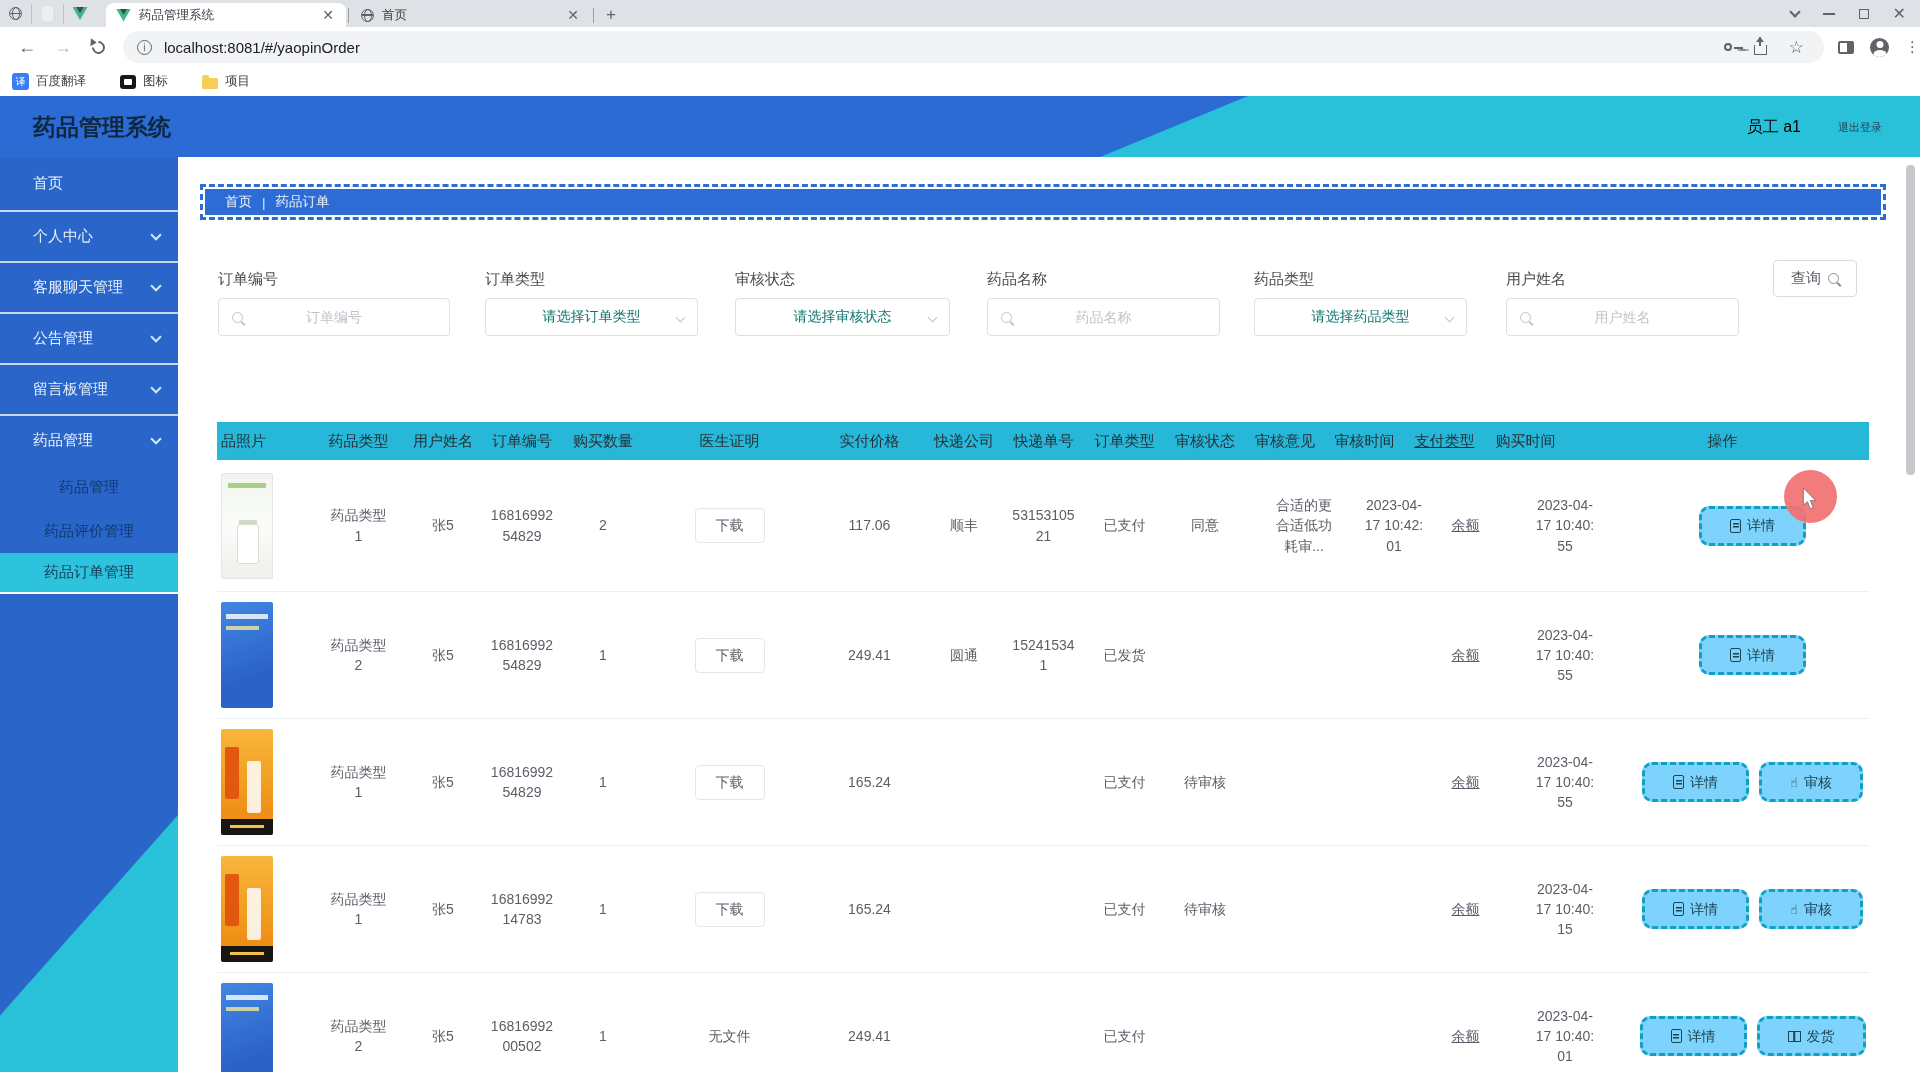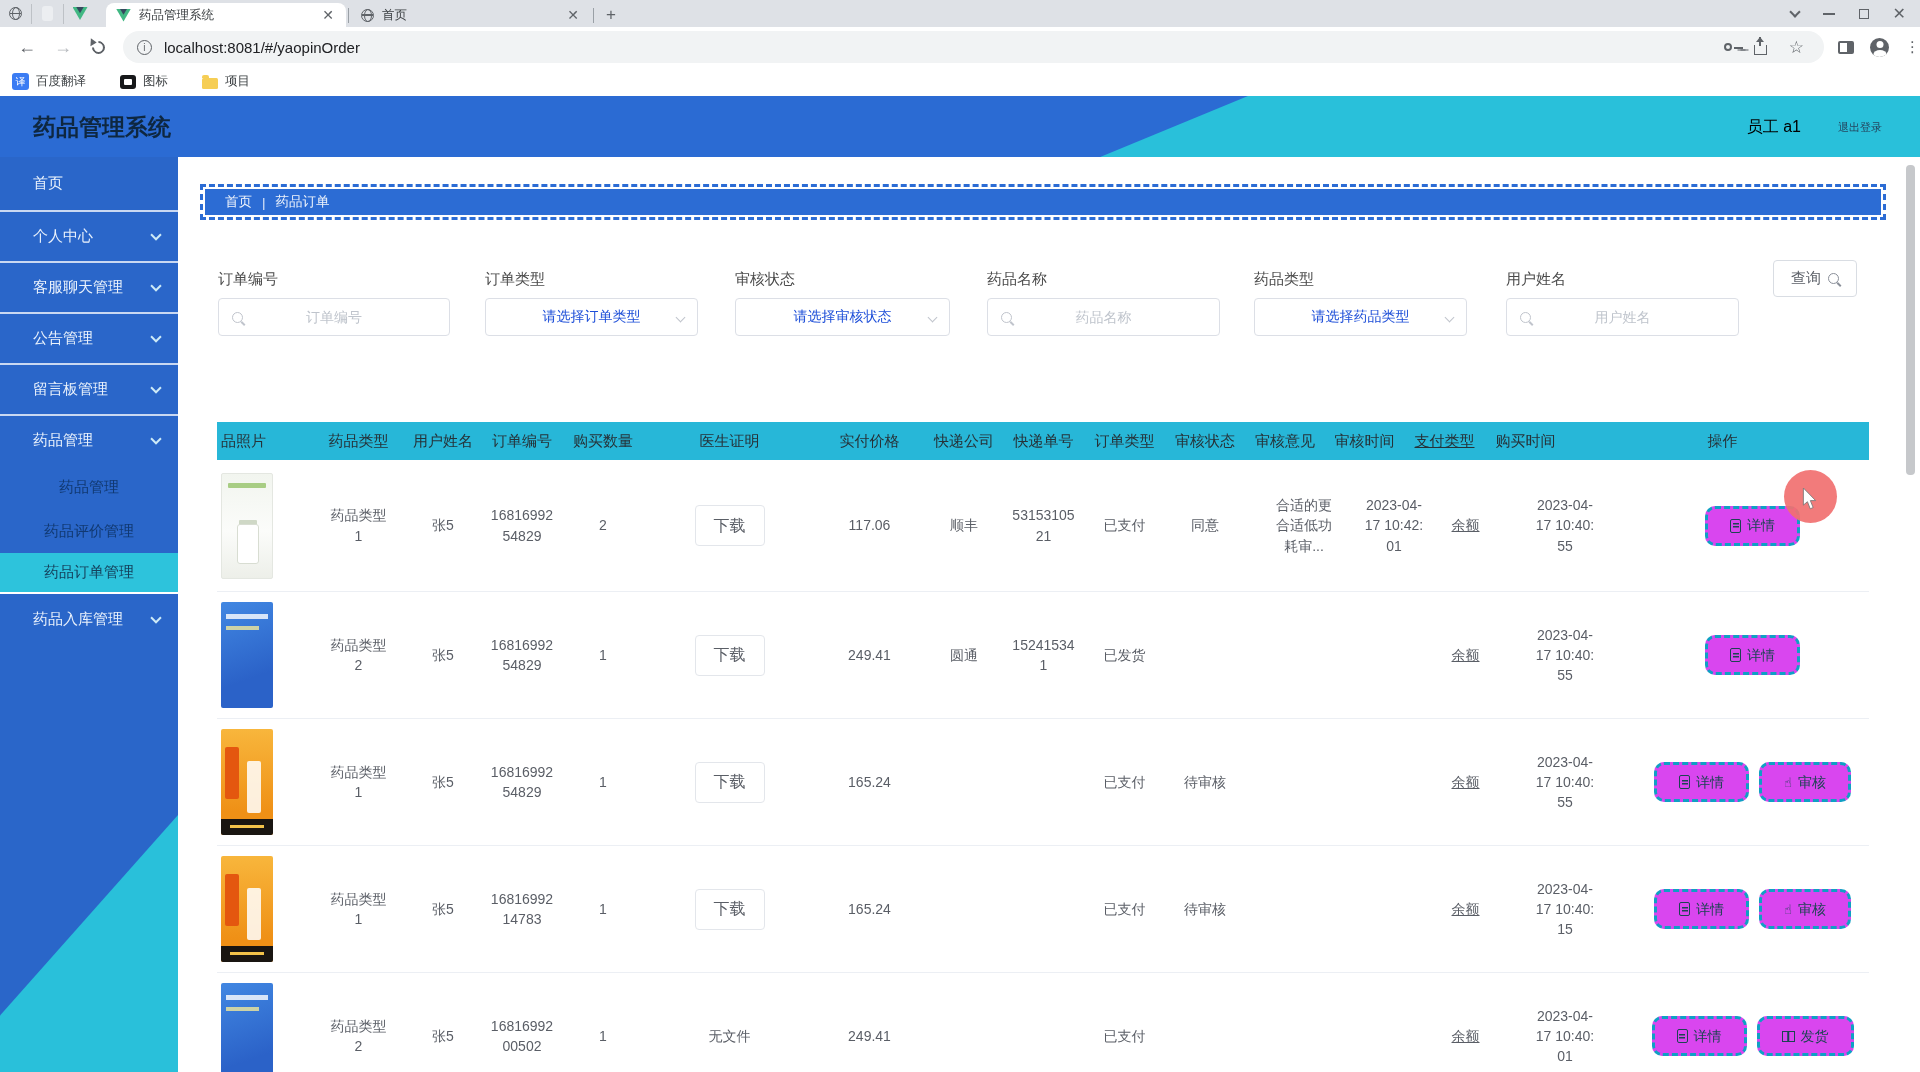--- a/index.html
+++ b/index.html
@@ -88,21 +88,21 @@
   .breadcrumb .bar{background:#2c6cd4;height:26px;display:flex;align-items:center;padding-left:20px;gap:10px;
                    font-size:13.5px;color:rgba(255,255,255,.92);}
   .breadcrumb .sep{color:rgba(255,255,255,.85);}
 
   .flabel{position:absolute;top:113px;font-size:15px;color:#4a4a4a;}
   .fbox{position:absolute;top:141px;height:38px;border:1px solid #dcdfe6;border-radius:4px;background:#fff;
         display:flex;align-items:center;justify-content:center;}
   .fbox input{border:none;outline:none;width:100%;text-align:center;font-size:14px;color:#606266;background:transparent;
               font-family:"Liberation Sans","DejaVu Sans",sans-serif;}
   .fbox input::placeholder{color:#bfc4cc;}
-  .fbox .ph{font-size:14px;color:#1d4ed8;}
+  .fbox .ph{font-size:14px;color:#0f766e;}
   .mag{width:11px;height:11px;border:1.7px solid #c0c4cc;border-radius:50%;position:relative;flex:0 0 auto;}
   .mag::after{content:'';position:absolute;width:2px;height:5px;background:#c0c4cc;right:-2px;bottom:-4px;transform:rotate(-45deg);}
   .fbox .mag{position:absolute;left:13px;top:13px;}
   .selchev{position:absolute;right:13px;top:15px;width:7px;height:7px;border-right:1.6px solid #c0c4cc;border-bottom:1.6px solid #c0c4cc;transform:rotate(45deg);}
   .searchbtn{position:absolute;left:1595px;top:103px;width:84px;height:37px;border:1px solid #d9dde3;border-radius:4px;background:#fff;
              display:flex;align-items:center;justify-content:center;gap:7px;font-size:15px;color:#5a5e66;}
   .searchbtn .mag{border-color:#8a8f99;}
   .searchbtn .mag::after{background:#8a8f99;}
 
   
@@ -121,22 +121,22 @@
   [data-photo="white"]{background:linear-gradient(180deg,#f2f5ef 0%,#fbfcfa 55%,#edefe9 100%);border:1px solid #e4e7e1;}
   [data-photo="white"]::before{content:'';position:absolute;left:6px;right:6px;top:9px;height:5px;background:#8fbf5f;opacity:.75;border-radius:1px;}
   [data-photo="white"]::after{content:'';position:absolute;left:15px;bottom:14px;width:20px;height:38px;background:#fff;border:1px solid #d8ddd2;border-radius:3px;box-shadow:0 -6px 0 -2px #cfd8c6;}
   [data-photo="blue"]{background:linear-gradient(160deg,#4187e2 0%,#2b62c8 70%);}
   [data-photo="blue"]::before{content:'';position:absolute;left:5px;right:5px;top:12px;height:5px;background:rgba(255,255,255,.8);}
   [data-photo="blue"]::after{content:'';position:absolute;left:5px;right:14px;top:24px;height:4px;background:rgba(255,240,150,.75);}
   [data-photo="orange"]{background:linear-gradient(180deg,#f8b63c 0%,#ef9016 78%);}
   [data-photo="orange"]::before{content:'';position:absolute;left:4px;top:18px;width:14px;height:52px;background:#e4570f;border-radius:2px;box-shadow:22px 14px 0 0 rgba(255,255,255,.85);}
   [data-photo="orange"]::after{content:'';position:absolute;left:0;right:0;bottom:0;height:16px;background:#191511;
       background-image:linear-gradient(90deg,#f2c24a 0 0);background-size:34px 3px;background-position:9px 6px;background-repeat:no-repeat;}
-  .dlbtn{width:70px;height:41px;border:1px solid #e3e6eb;border-radius:4px;background:#fff;display:flex;align-items:center;justify-content:center;font-size:16px;color:#5a5e66;}
-  .actbtn{height:40px;padding:0 22px;background:#d946ef;border:3px dashed #0fa0c4;border-radius:10px;
+  .dlbtn{width:70px;height:35px;border:1px solid #e3e6eb;border-radius:4px;background:#fff;display:flex;align-items:center;justify-content:center;font-size:14px;color:#5a5e66;}
+  .actbtn{height:40px;padding:0 28px;background:#7dd3fc;border:3px dashed #0fa0c4;border-radius:10px;
           display:flex;align-items:center;gap:6px;font-size:14px;color:#1c4452;}
   .actwrap{display:flex;gap:10px;justify-content:center;align-items:center;width:100%;}
   .ic-doc{width:11px;height:14px;border:1.5px solid #1c4452;border-radius:2px;
           background:linear-gradient(#1c4452 0 0) 50% 34%/6px 1.5px no-repeat,linear-gradient(#1c4452 0 0) 50% 64%/6px 1.5px no-repeat;}
   .ic-hand{font-size:13px;color:#1c4452;line-height:1;font-family:"DejaVu Sans",sans-serif;}
   .ic-box{width:13px;height:11px;border:1.5px solid #1c4452;position:relative;}
   .ic-box::before{content:'';position:absolute;left:50%;top:-1px;bottom:-1px;width:1.5px;background:#1c4452;transform:translateX(-50%);}
 
   
   .scrollthumb{position:absolute;left:1906px;top:165px;width:9px;height:310px;border-radius:4px;background:#c6c8cb;}
@@ -248,24 +248,20 @@
         <span class="schev"></span>
     </div>
     <div class="side-sub">
       <span>药品管理</span>
     </div>
     <div class="side-sub">
       <span>药品评价管理</span>
     </div>
     <div class="side-sub selected">
       <span>药品订单管理</span>
-    </div>
-    <div class="side-item" style="border-top:none;">
-      <span>药品入库管理</span>
-        <span class="schev"></span>
     </div>
     <div class="side-wedge"></div>
   </div>
 
   <div class="main">
 
     <div class="breadcrumb">
       <div class="bar">
         <span>首页</span>
         <span class="sep">|</span>

